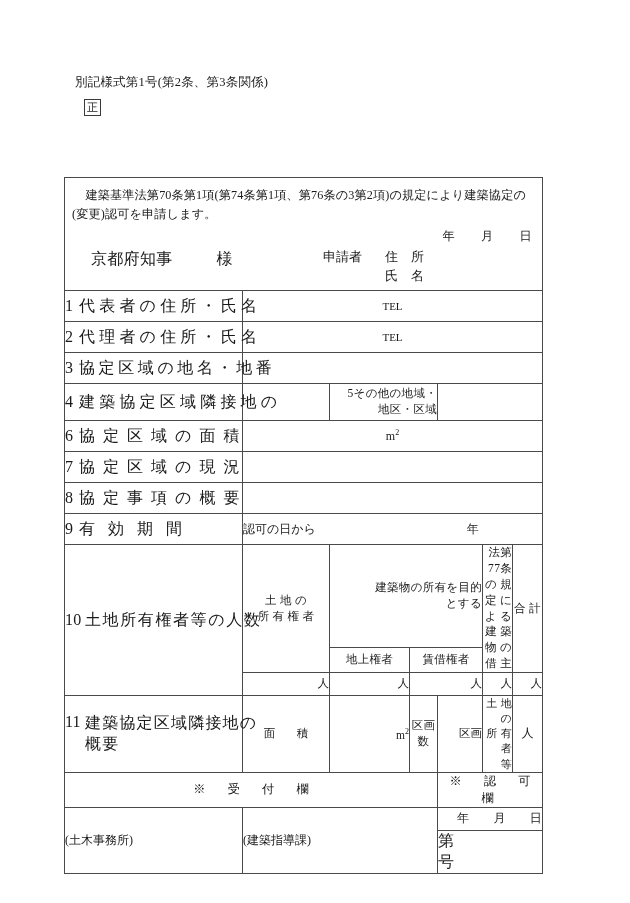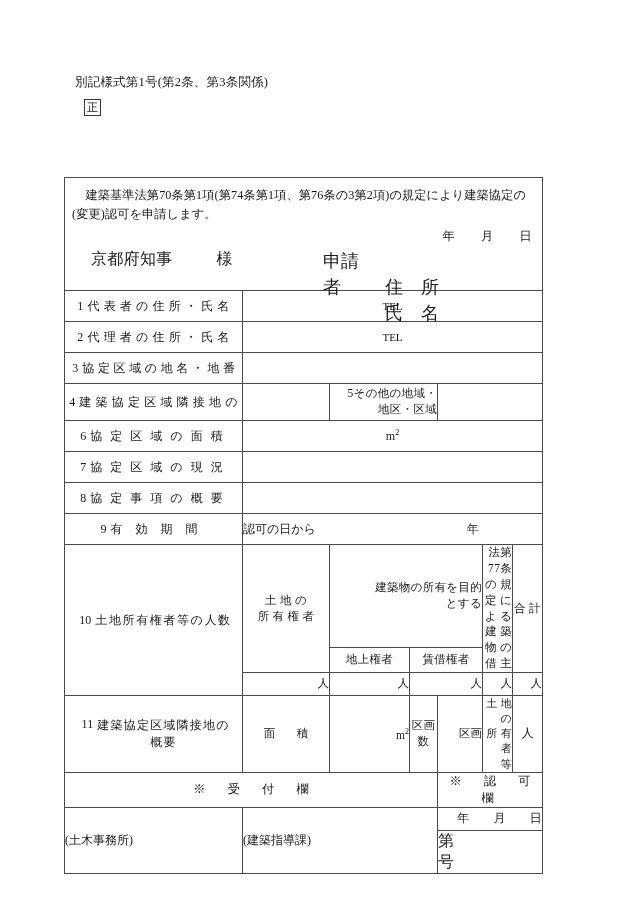--- a/index.html
+++ b/index.html
@@ -99,32 +99,31 @@
     left: 26px;
     top: 4px;
     font-size: 16px;
     letter-spacing: 0.3px;
   }
   .addressee .sama { display: inline-block; margin-left: 44px; }
   .applicant {
     position: absolute;
     left: 258px;
     top: 3px;
-    font-size: 18px;
+    font-size: 13px;
     line-height: 1.45;
   }
   .applicant .lbl { display: inline-block; width: 48px; }
   .applicant .sp2 { display: inline-block; width: 14px; }
 
   
   .lblcell {
-    font-size: 12px;
+    font-size: 16px;
     padding: 4px 6px;
     letter-spacing: 0.2px;
-    text-align: center;
   }
   .spread {
     display: block;
     white-space: nowrap;
   }
   .num { display: inline-block; min-width: 14px; }
 
   .r-tel { text-align: center; font-size: 11px; font-family: "Liberation Serif", serif; }
   .r-center { text-align: center; }
   .sup { font-size: 8px; vertical-align: super; }

